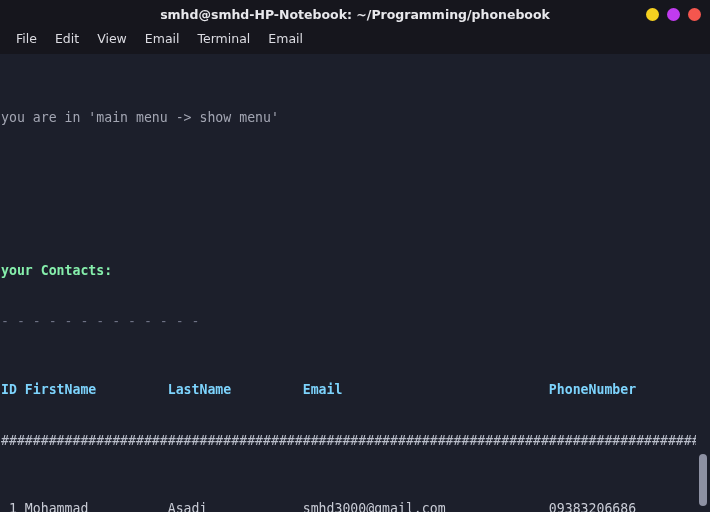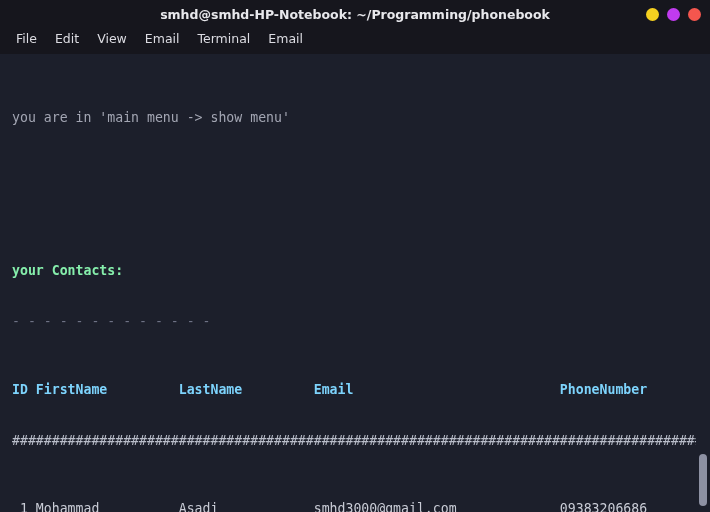--- a/index.html
+++ b/index.html
@@ -80,21 +80,21 @@
     white-space: nowrap;
     cursor: default;
   }
 
   
   #terminal {
     position: relative;
     flex: 1 1 auto;
     background: #1c1f2b;
     overflow: hidden;
-    padding: 4px 0 0 11px;
+    padding: 4px 0 0 0;
   }
 
   #term-content {
     position: relative;
     font-family: "DejaVu Sans Mono", "Liberation Mono", monospace;
     font-size: 13.2px;
     line-height: 17px;
     white-space: pre;
     padding-left: 1px;
   }

